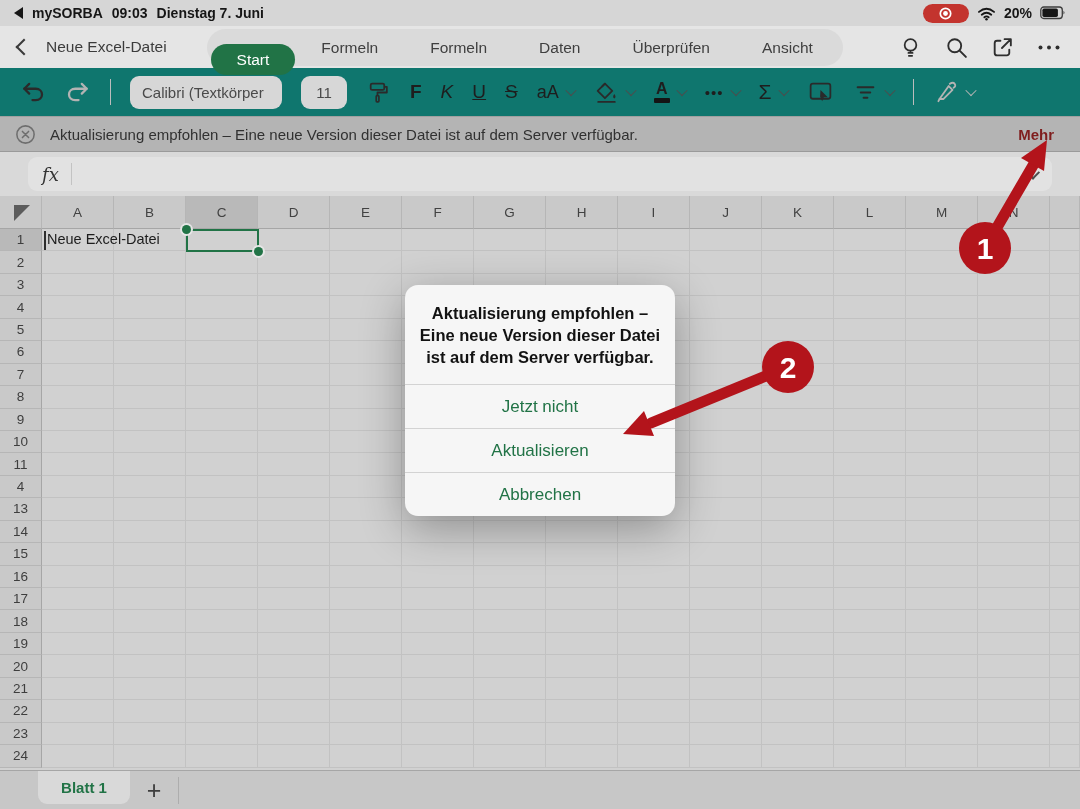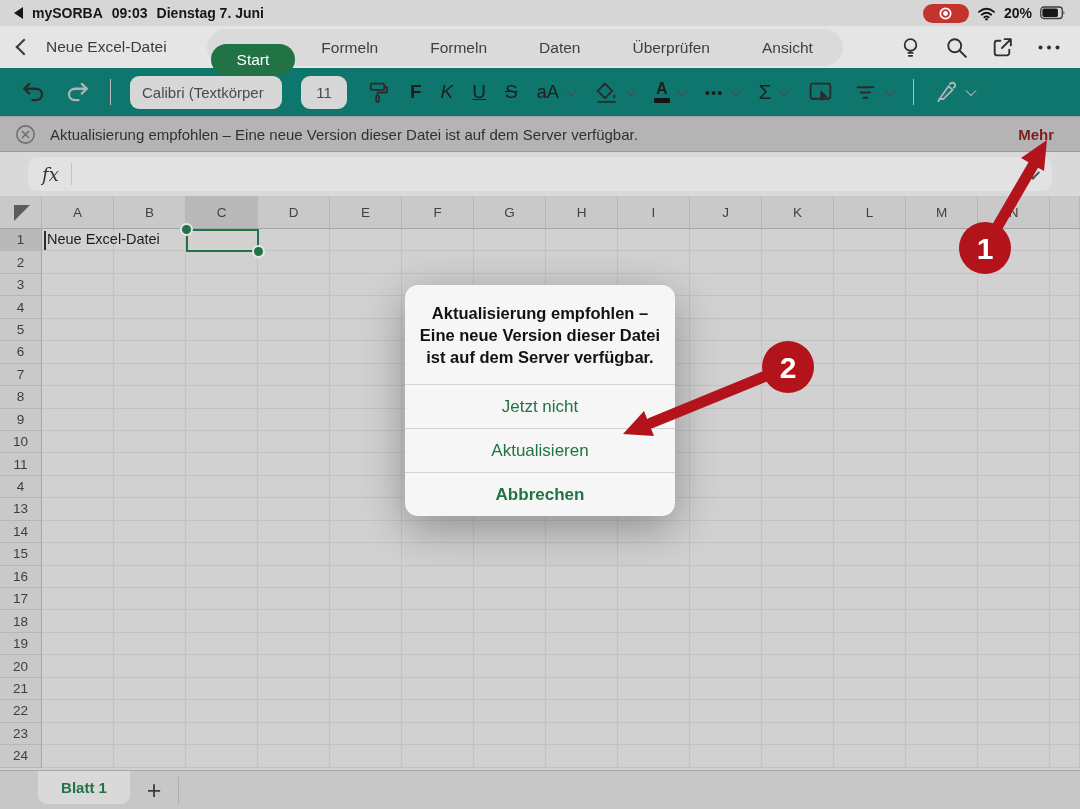--- a/index.html
+++ b/index.html
@@ -103,21 +103,21 @@
                font-size:25px; font-weight:300; color:#3d3d3d; }
   .sheet-vdiv { width:1px; height:27px; background:#adadad; margin-top:6px; }
 
   
   .dialog { position:absolute; left:405px; top:285px; width:270px; background:#f6f6f6; border-radius:13px;
             box-shadow:0 12px 45px rgba(0,0,0,.32); z-index:40; overflow:hidden; }
   .dialog-title { padding:17px 14px 16px; text-align:center; font-size:16.5px; line-height:22px;
                   font-weight:700; color:#121212; }
   .dialog-btn { height:44px; border-top:1px solid #d3d3d3; display:flex; align-items:center;
                 justify-content:center; font-size:17px; color:var(--green); }
-  .dialog-btn.bold { font-weight:700; }
+  .dialog-btn.bold { font-weight:400; }
 
   
   .annot-svg { position:absolute; inset:0; z-index:60; pointer-events:none; }
   .annot-fill { fill:var(--annot); }
   .annot-stroke { stroke:var(--annot); }
   .annot-num { font:700 30px "Liberation Sans", sans-serif; fill:#ffffff; text-anchor:middle; }
 </style>
 </head>
 <body>
 

